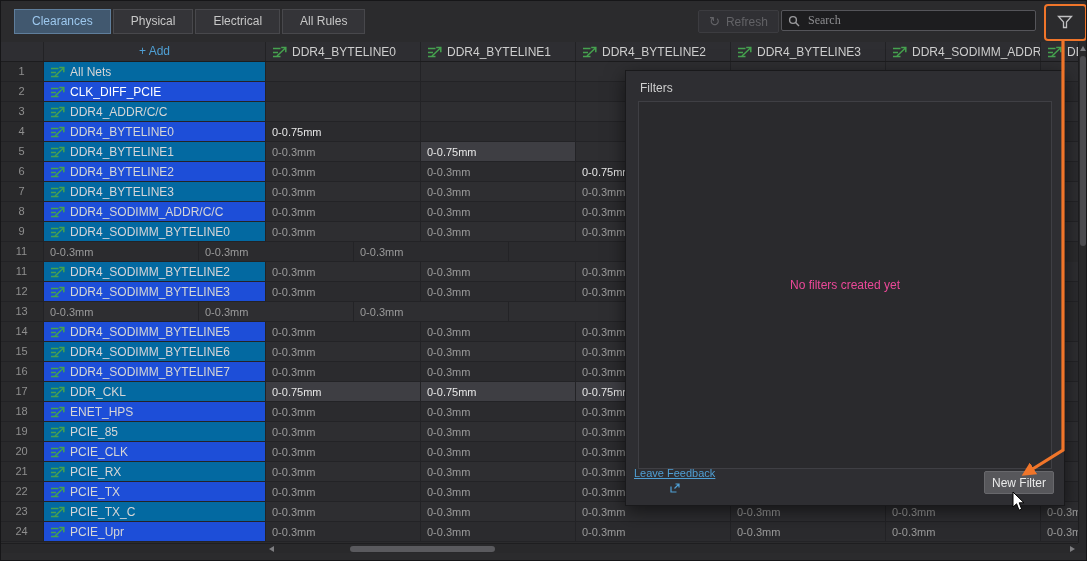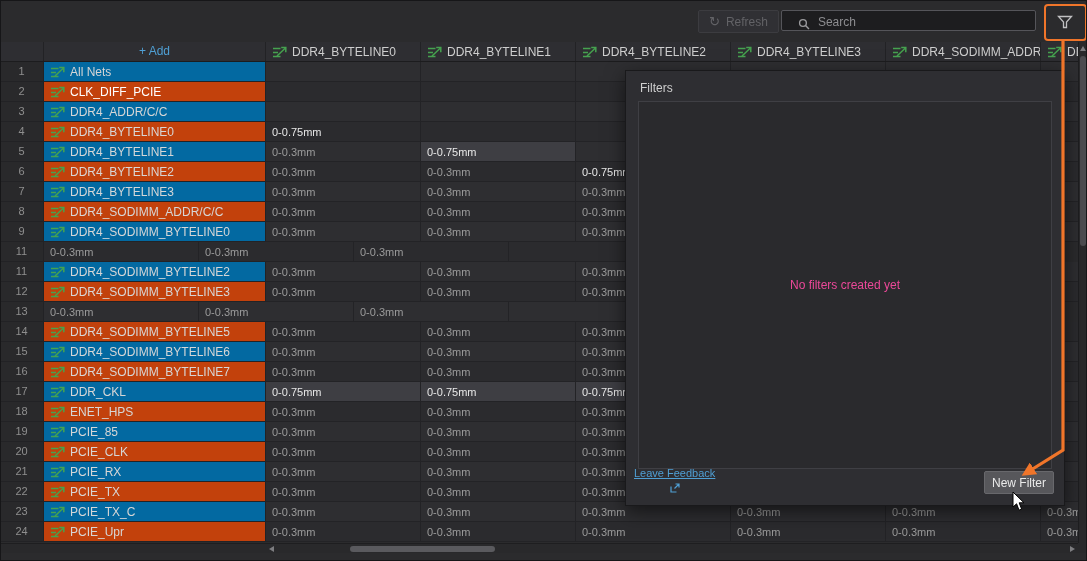--- a/index.html
+++ b/index.html
@@ -10,42 +10,42 @@
   
   #topbar{position:absolute;left:0;top:0;width:1087px;height:42px;background:#2b2b2d;border-bottom:1px solid #1e1e20;}
   #tabs{position:absolute;left:14px;top:9px;display:flex;gap:2px;}
   .tab{height:23px;line-height:23px;padding:0 17px;background:#343438;border:1px solid #48484c;
        color:#c7c7c7;font-size:12px;cursor:default;}
   .tab.active{background:#41586f;border-color:#5f7e9c;color:#9dc8ee;}
   #refresh-btn{position:absolute;left:698px;top:10px;height:21px;padding:0 10px;display:flex;align-items:center;gap:6px;
        background:#303034;border:1px solid #3c3c40;border-radius:2px;color:#626266;font-size:12px;}
   #refresh-btn .glyph{font-size:13px;line-height:1;}
   #searchbox{position:absolute;left:781px;top:10px;width:255px;height:21px;background:#1d1d1f;border:1px solid #55555a;
-       border-radius:2px;display:flex;align-items:flex-end;padding:0 16px;box-sizing:border-box;}
+       border-radius:2px;display:flex;align-items:center;padding:0 6px;box-sizing:border-box;font-family:Liberation Serif, serif;}
   #searchbox input{background:transparent;border:0;outline:0;color:#bdbdbd;font-size:12px;margin-left:6px;width:200px;
        font-family:inherit;}
   #searchbox input::placeholder{color:#8d8d90;}
   #filter-btn{position:absolute;left:1051px;top:11px;width:27px;height:21px;display:flex;align-items:center;justify-content:center;background:#2b2b2d;}
   #annot-box{position:absolute;left:1044px;top:4px;width:39px;height:33px;border:2px solid #f0752a;border-radius:4px;z-index:55;pointer-events:none;}
 
   
   #grid-header{position:absolute;left:0;top:42px;width:1196px;height:20px;display:flex;background:#2e2e32;
        border-bottom:1px solid #1c1c1e;box-sizing:border-box;}
   .hcorner{width:44px;flex:none;border-right:1px solid #222225;box-sizing:border-box;}
   .hadd{width:222px;flex:none;text-align:center;color:#4f9fd4;font-size:12px;line-height:19px;border-right:1px solid #222225;box-sizing:border-box;}
   .hcol{width:155px;flex:none;display:flex;align-items:center;gap:5px;padding-left:6px;box-sizing:border-box;
        border-right:1px solid #222225;color:#cecece;font-size:12px;white-space:nowrap;overflow:hidden;}
   #grid-body{position:absolute;left:0;top:62px;width:1087px;height:481px;overflow:hidden;}
   .trow{display:flex;width:1196px;height:20px;}
   .ncell{width:44px;flex:none;background:#29292b;color:#8f8f8f;font-size:11px;text-align:center;line-height:19px;
        border-right:1px solid #222225;border-bottom:1px solid #222225;box-sizing:border-box;}
   .namecell{width:222px;flex:none;display:flex;align-items:center;gap:5px;padding-left:6px;box-sizing:border-box;
        background:#0369a1;color:#d6d6d6;font-size:12px;border-right:1px solid #222225;border-bottom:1px solid #232326;
        white-space:nowrap;overflow:hidden;}
-  .trow.even .namecell{background:#c2410c;}
+  .trow.even .namecell{background:#1d4ed8;}
   .namecell.sel{background:#5d87b2;color:#ffffff;}
   .namecell span{white-space:nowrap;overflow:hidden;}
   .vcell{width:155px;flex:none;display:flex;align-items:center;padding-left:6px;box-sizing:border-box;
        background:#2e2e31;color:#9b9b9b;font-size:11px;border-right:1px solid #232326;border-bottom:1px solid #232326;
        white-space:nowrap;overflow:hidden;}
   .trow.even .vcell{background:#2b2b2e;}
   .vcell.emph{background:#3e3e43;color:#e8e8e8;}
   .neticon{flex:none;}
 
   
@@ -75,20 +75,26 @@
   
   #annot-arrow{position:absolute;left:0;top:0;width:1087px;height:561px;z-index:50;pointer-events:none;}
   #cursor{position:absolute;left:1012px;top:492px;z-index:52;pointer-events:none;}
 </style>
 </head>
 <body>
 
 <div id="stage">
 
   <div id="topbar">
+    <div id="tabs">
+        <div class="tab active">Clearances</div>
+        <div class="tab">Physical</div>
+        <div class="tab">Electrical</div>
+        <div class="tab">All Rules</div>
+      </div>
 
     <div id="refresh-btn">
       <span class="glyph">↻</span>
       <span>Refresh</span>
     </div>
 
     <div id="searchbox">
       <svg width="12" height="12" viewBox="0 0 12 12">
         <circle cx="5" cy="5" r="3.4" fill="none" stroke="#9a9a9d" stroke-width="1.4"></circle>
         <line x1="7.6" y1="7.6" x2="11" y2="11" stroke="#9a9a9d" stroke-width="1.4"></line>

